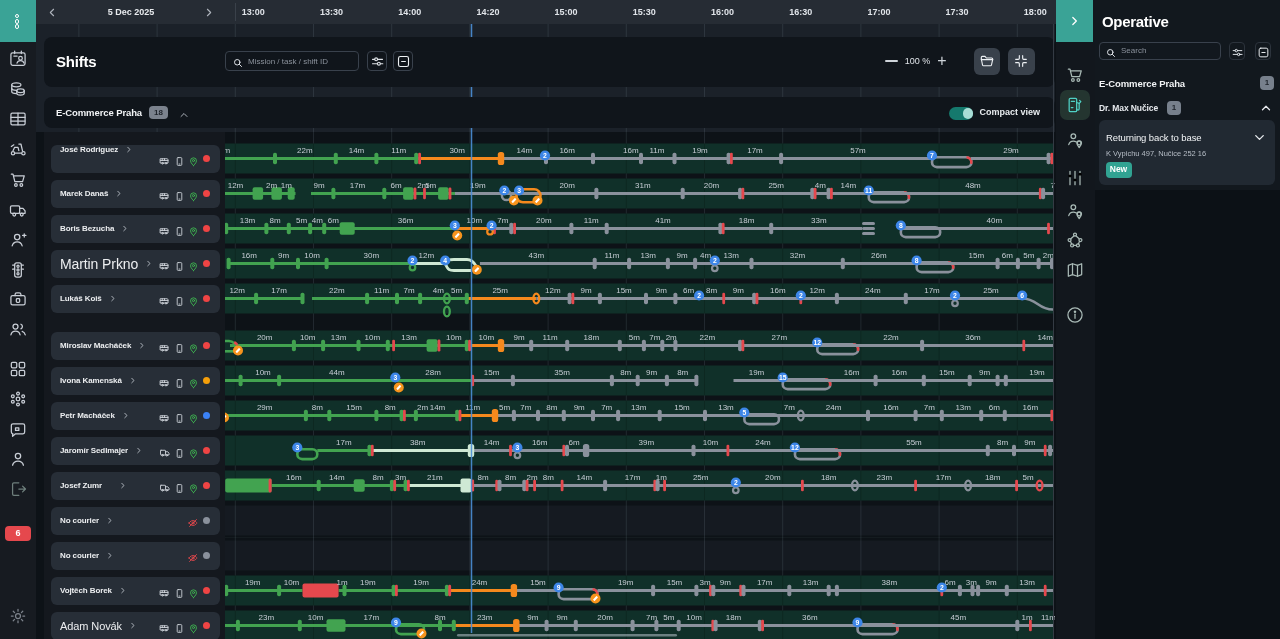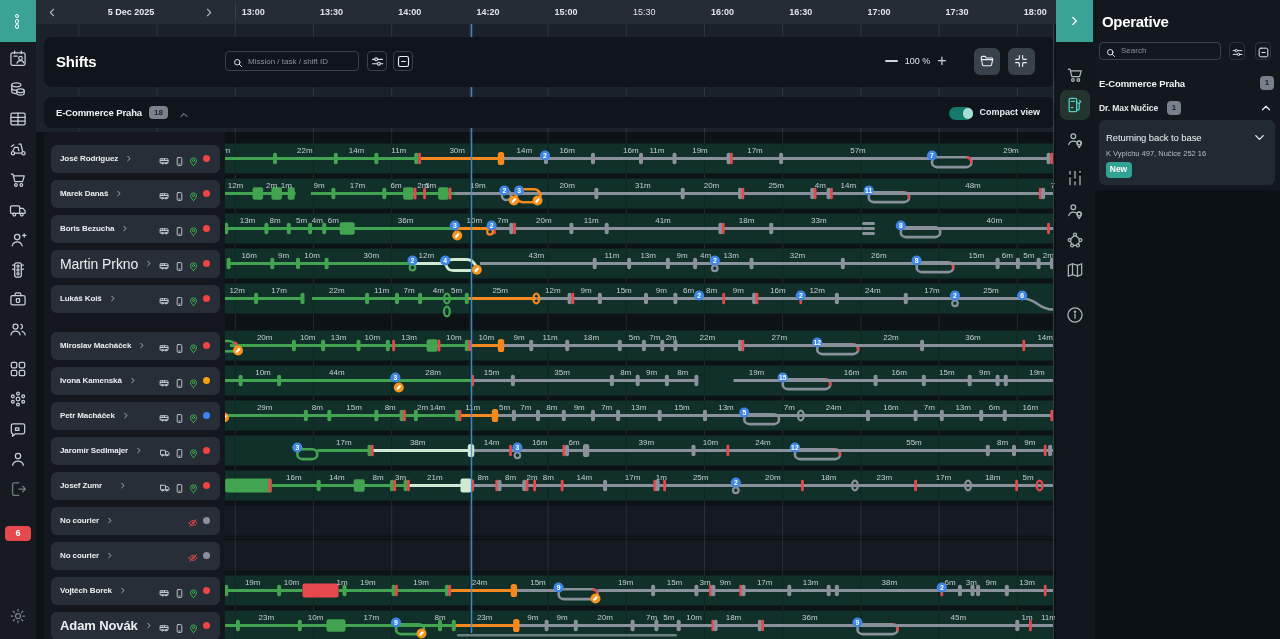--- a/index.html
+++ b/index.html
@@ -941,21 +941,21 @@
     <div style="position:absolute;left:81px;top:0;width:100px;height:24px;line-height:24px;text-align:center;color:#e8ebee;font-size:9px;font-weight:bold">5 Dec 2025</div>
     <div style="position:absolute;left:202px;top:5px"><svg width="13" height="13" viewBox="0 0 24 24" fill="none" stroke="#aeb4bc" stroke-width="2" stroke-linecap="round" stroke-linejoin="round">
         <path d="M10 6l6 6-6 6"></path>
       </svg></div>
     <div style="position:absolute;left:235px;top:3px;width:1px;height:18px;background:#3a414a"></div>
     <div style="position:absolute;left:228.3px;top:0;width:50px;height:24px;line-height:24px;text-align:center;color:#e0e4e9;font-size:9px;font-weight:bold">13:00</div>
     <div style="position:absolute;left:306.5px;top:0;width:50px;height:24px;line-height:24px;text-align:center;color:#e0e4e9;font-size:9px;font-weight:bold">13:30</div>
     <div style="position:absolute;left:384.7px;top:0;width:50px;height:24px;line-height:24px;text-align:center;color:#e0e4e9;font-size:9px;font-weight:bold">14:00</div>
     <div style="position:absolute;left:462.9px;top:0;width:50px;height:24px;line-height:24px;text-align:center;color:#e0e4e9;font-size:9px;font-weight:bold">14:20</div>
     <div style="position:absolute;left:541.1px;top:0;width:50px;height:24px;line-height:24px;text-align:center;color:#e0e4e9;font-size:9px;font-weight:bold">15:00</div>
-    <div style="position:absolute;left:619.3px;top:0;width:50px;height:24px;line-height:24px;text-align:center;color:#e0e4e9;font-size:9px;font-weight:normal">15:30</div>
+    <div style="position:absolute;left:619.3px;top:0;width:50px;height:24px;line-height:24px;text-align:center;color:#e0e4e9;font-size:9px;font-weight:bold">15:30</div>
     <div style="position:absolute;left:697.5px;top:0;width:50px;height:24px;line-height:24px;text-align:center;color:#e0e4e9;font-size:9px;font-weight:bold">16:00</div>
     <div style="position:absolute;left:775.7px;top:0;width:50px;height:24px;line-height:24px;text-align:center;color:#e0e4e9;font-size:9px;font-weight:bold">16:30</div>
     <div style="position:absolute;left:853.9px;top:0;width:50px;height:24px;line-height:24px;text-align:center;color:#e0e4e9;font-size:9px;font-weight:bold">17:00</div>
     <div style="position:absolute;left:932.1px;top:0;width:50px;height:24px;line-height:24px;text-align:center;color:#e0e4e9;font-size:9px;font-weight:bold">17:30</div>
     <div style="position:absolute;left:1010.3px;top:0;width:50px;height:24px;line-height:24px;text-align:center;color:#e0e4e9;font-size:9px;font-weight:bold">18:00</div>
 <div style="position:absolute;left:44px;top:37px;width:1011px;height:50px;background:#10151b;border-radius:8px"></div>
     <div style="position:absolute;left:56px;top:53px;color:#fff;font-size:15px;font-weight:bold;letter-spacing:-0.2px">Shifts</div>
     <div style="position:absolute;left:225px;top:50.5px;width:134px;height:20px;border:1px solid #39414c;border-radius:4px;background:#10151b"></div>
     <div style="position:absolute;left:232px;top:55px"><svg width="12" height="12" viewBox="0 0 24 24" fill="none" stroke="#dfe3e8" stroke-width="2" stroke-linecap="round" stroke-linejoin="round">
         <circle cx="10.5" cy="10.5" r="5.5"></circle>
@@ -989,21 +989,21 @@
     <div style="position:absolute;left:56px;top:106.5px;color:#f2f4f6;font-size:9.5px;font-weight:bold;letter-spacing:-0.1px">E-Commerce Praha</div>
     <div style="position:absolute;left:149px;top:105.5px;width:19px;height:13.5px;background:#7b828d;border-radius:4px;color:#1f242b;font-size:8px;font-weight:bold;text-align:center;line-height:13.5px">18</div>
     <div style="position:absolute;left:178px;top:107px"><svg width="12" height="12" viewBox="0 0 24 24" fill="none" stroke="#aab0b8" stroke-width="2" stroke-linecap="round" stroke-linejoin="round">
         <path d="M6 15l6-6 6 6"></path>
       </svg></div>
     <div style="position:absolute;left:949px;top:106.5px;width:24px;height:13.5px;background:#15796d;border-radius:7px"></div>
     <div style="position:absolute;left:962.5px;top:108px;width:10.5px;height:10.5px;background:#a9ded6;border-radius:50%"></div>
     <div style="position:absolute;left:979.5px;top:106.5px;color:#e8ecef;font-size:9px;font-weight:bold">Compact view</div>
 <div style="position:absolute;left:44px;top:132px;width:181px;height:507px;background:#14181e"></div>
     <div style="position:absolute;left:51px;top:144.5px;width:169px;height:28px;background:#272e37;border-radius:6px"></div>
-    <div style="position:absolute;left:60px;top:144.5px;height:28px;display:flex;align-items:center;gap:6px">
+    <div style="position:absolute;left:60px;top:144.5px;height:28px;display:flex;gap:6px">
       <span style="color:#eceef0;font-size:8px;font-weight:bold;letter-spacing:-0.1px;white-space:nowrap">José Rodriguez</span>
       <svg width="9" height="9" viewBox="0 0 24 24" fill="none" stroke="#aeb4bc" stroke-width="2.6" stroke-linecap="round" stroke-linejoin="round">
         <path d="M10 6l6 6-6 6"></path>
       </svg>
     </div>
     <div style="position:absolute;left:159px;top:152.5px"><svg width="12" height="12" viewBox="0 0 24 24" fill="none" stroke="#cfd4da" stroke-width="1.8" stroke-linecap="round" stroke-linejoin="round">
         <path d="M3 7.5h13a2 2 0 012 2V16H3z"></path>
         <path d="M3 11h15M6.5 7.5V11M11 7.5V11"></path>
         <circle cx="7" cy="16.5" r="1.6"></circle>
         <circle cx="14" cy="16.5" r="1.6"></circle>
@@ -1258,21 +1258,21 @@
         <rect x="7" y="3.5" width="10" height="17" rx="2"></rect>
         <path d="M11 17.5h2"></path>
       </svg></div>
     <div style="position:absolute;left:188px;top:584.5px"><svg width="11" height="11" viewBox="0 0 24 24" fill="none" stroke="#3fbf52" stroke-width="1.9" stroke-linecap="round" stroke-linejoin="round">
         <path d="M12 21s-6.5-6-6.5-10.5a6.5 6.5 0 0113 0C18.5 15 12 21 12 21z"></path>
         <circle cx="12" cy="10" r="2.3"></circle>
       </svg></div>
     <div style="position:absolute;left:202.5px;top:586.7px;width:7.8px;height:7.8px;border-radius:50%;background:#ef4444"></div>
     <div style="position:absolute;left:51px;top:611.5px;width:169px;height:28px;background:#272e37;border-radius:6px"></div>
     <div style="position:absolute;left:60px;top:611.5px;height:28px;display:flex;align-items:center;gap:6px">
-      <span style="color:#eceef0;font-size:13px;font-weight:bold;letter-spacing:-0.1px;white-space:nowrap">Adam Novák</span>
+      <span style="color:#eceef0;font-size:11px;font-weight:normal;letter-spacing:-0.1px;white-space:nowrap">Adam Novák</span>
       <svg width="9" height="9" viewBox="0 0 24 24" fill="none" stroke="#aeb4bc" stroke-width="2.6" stroke-linecap="round" stroke-linejoin="round">
         <path d="M10 6l6 6-6 6"></path>
       </svg>
     </div>
     <div style="position:absolute;left:159px;top:619.5px"><svg width="12" height="12" viewBox="0 0 24 24" fill="none" stroke="#cfd4da" stroke-width="1.8" stroke-linecap="round" stroke-linejoin="round">
         <path d="M3 7.5h13a2 2 0 012 2V16H3z"></path>
         <path d="M3 11h15M6.5 7.5V11M11 7.5V11"></path>
         <circle cx="7" cy="16.5" r="1.6"></circle>
         <circle cx="14" cy="16.5" r="1.6"></circle>
       </svg></div>

